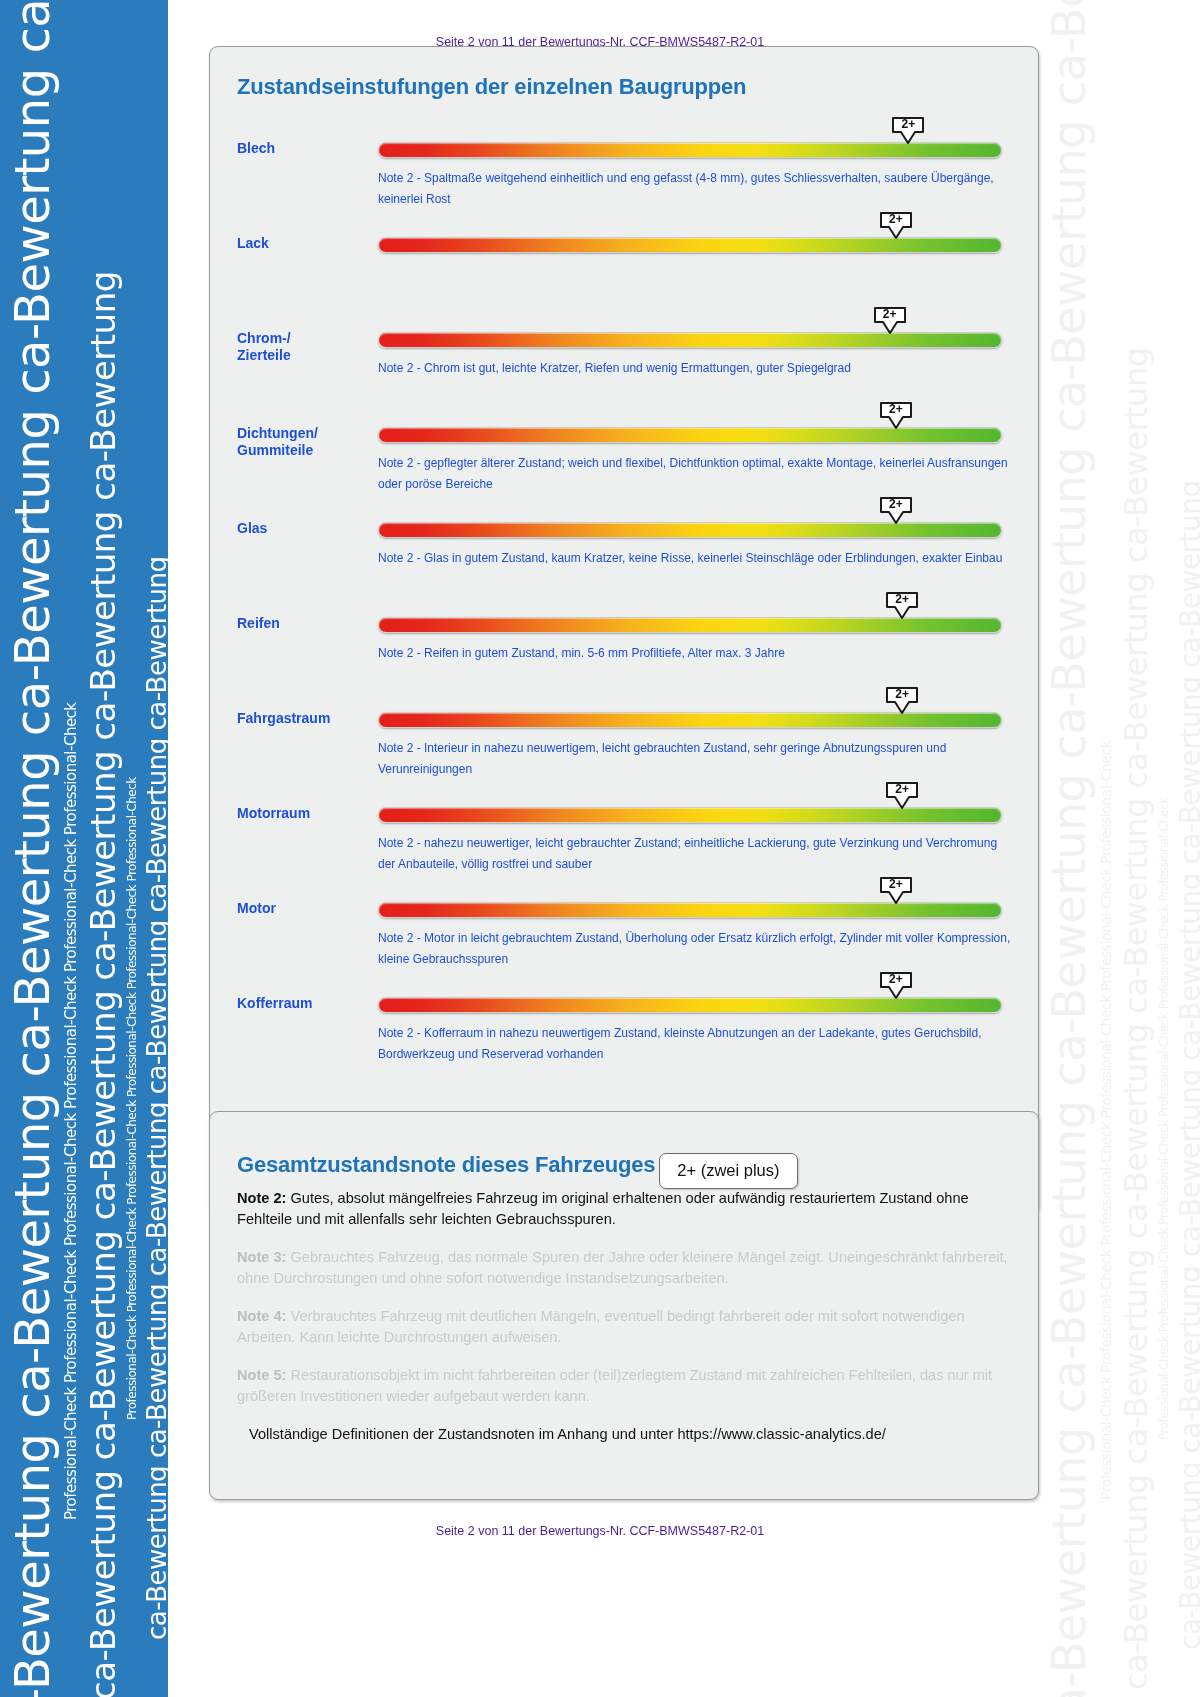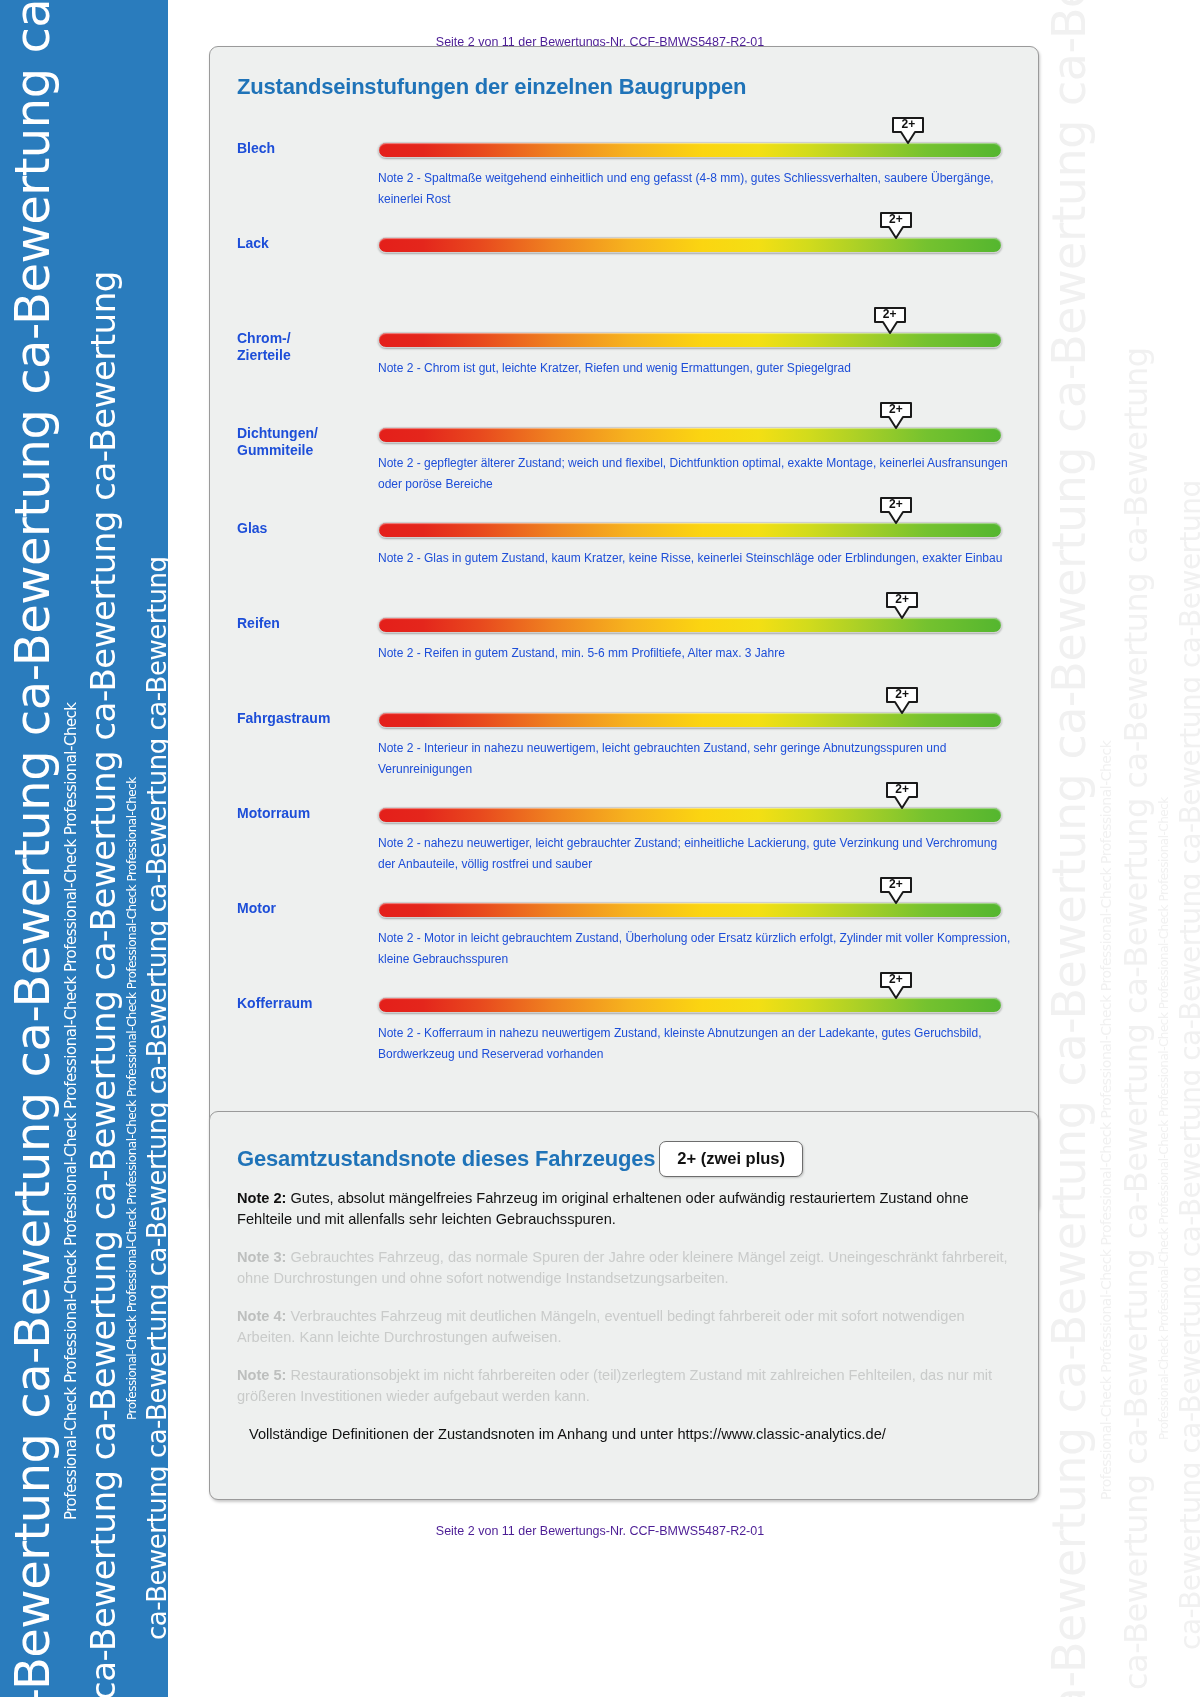--- a/index.html
+++ b/index.html
@@ -136,24 +136,25 @@
   #card-summary .sum-head {
     position: absolute; left: 27px; top: 29px;
     display: flex; align-items: center; gap: 4px;
   }
   .grade-badge {
     background: #ffffff;
     border: 1px solid #6d6d6d;
     border-radius: 7px;
     padding: 8px 17px 9px;
     font-size: 16.5px;
-    font-weight: bold;
+    font-weight: normal;
     color: #111;
     box-shadow: 1px 1px 2px rgba(0,0,0,0.18);
     line-height: 1;
+    margin-top: 12px;
   }
   .notes { position: absolute; left: 27px; top: 76px; width: 775px; }
   .note-p {
     font-size: 14.6px;
     line-height: 21px;
     margin: 0 0 17px 0;
     color: #c9cbca;
   }
   .note-p b { font-weight: bold; color: #bdbfbe; }
   .note-p.active { color: #111; }

